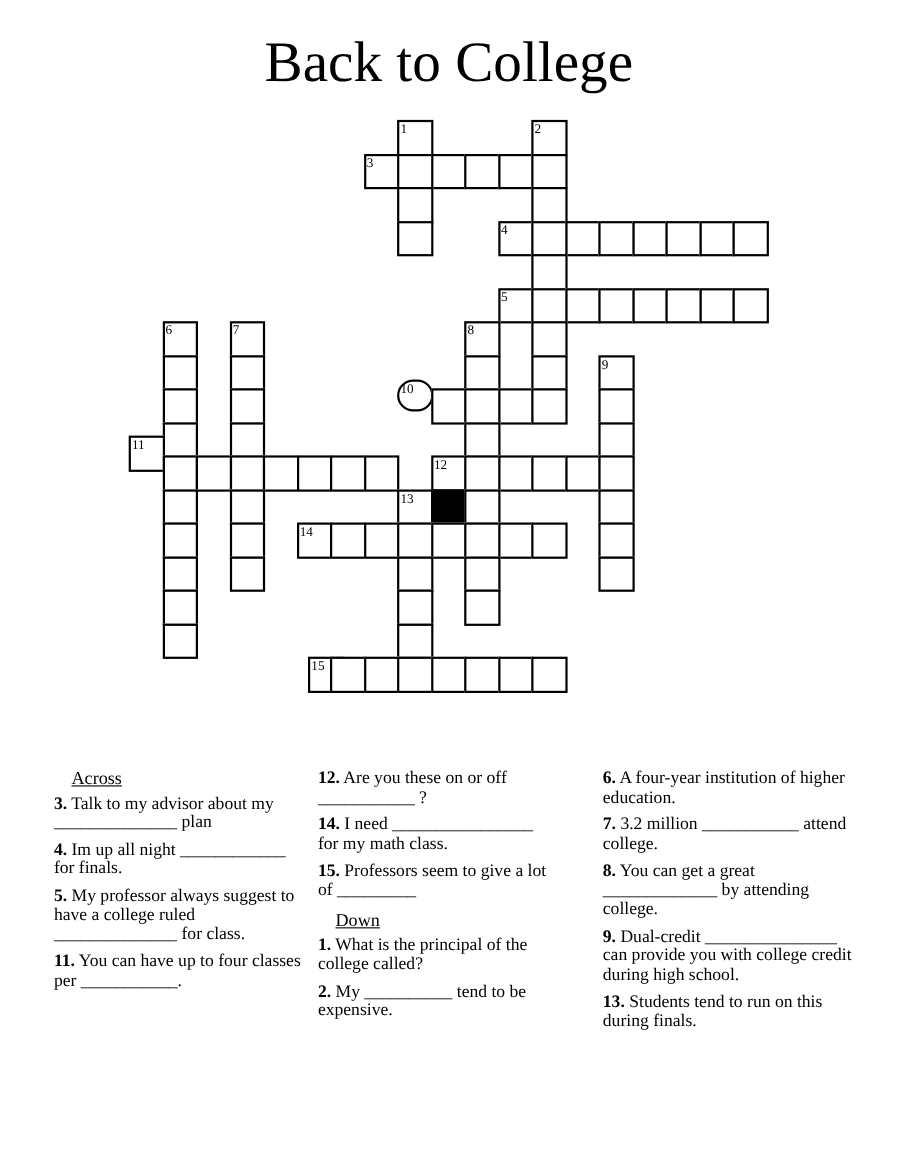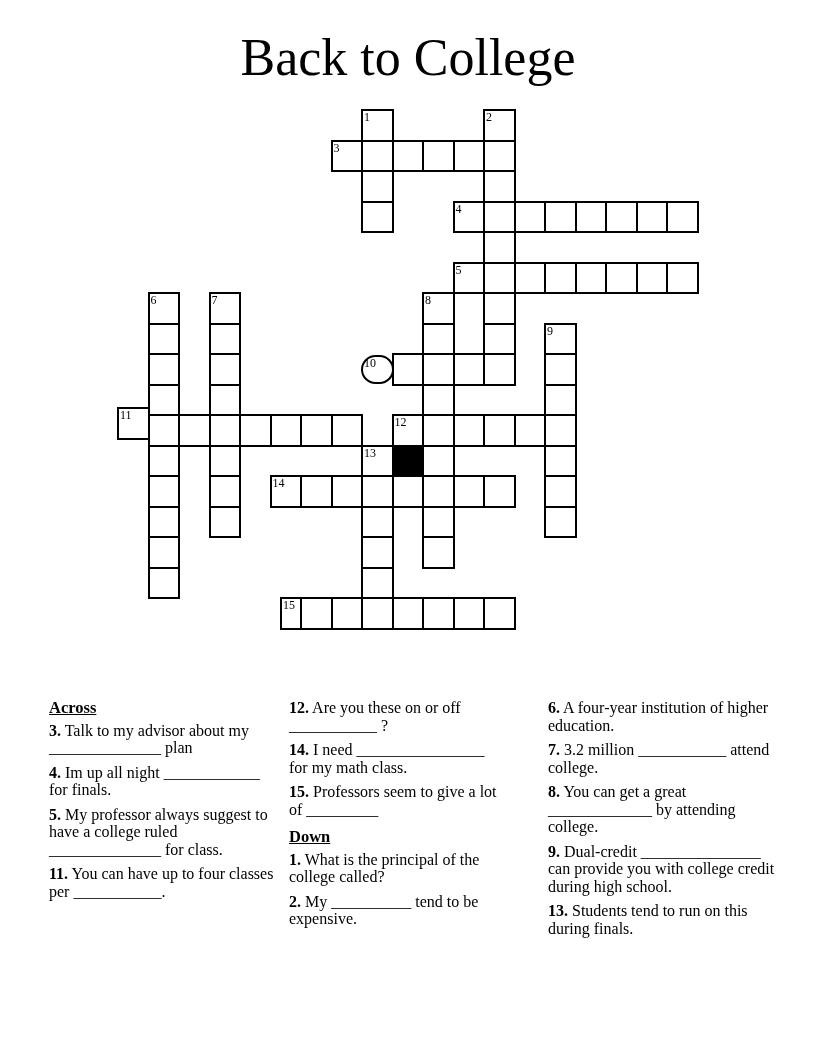--- a/index.html
+++ b/index.html
@@ -21,22 +21,22 @@
   .num {
     position:absolute; top:-1px; left:1px;
     font-size:12px; line-height:14px; font-family:"Liberation Serif", serif;
   }
   .clue-col { position:absolute; top:699px; font-size:16px; line-height:17.5px; }
   .col1 { left:49px;  width:228px; }
   .col2 { left:289px; width:216px; }
   .col3 { left:548px; width:233px; }
   .clue { margin:0 0 7px 0; }
   .clue-header {
-    font-weight:bold; text-decoration:underline;
-    font-size:16.5px; margin:0 0 5px 0;
+    font-weight:normal; text-decoration:underline;
+    font-size:16.5px; margin:0 0 5px 16px;
   }
   .clue-header.down-gap { margin-top:10px; }
   .clue .cnum { font-weight:bold; }
 </style>
 </head>
 <body>
 
 <div class="page">
   <h1 class="title">Back to College</h1>
 
@@ -91,33 +91,33 @@
       <div class="cell" style="left: 483px; top: 292px; width: 32.5px; height: 32.5px; border-color: rgb(0, 0, 0);"></div>
       <div class="cell" style="left: 147.5px; top: 322.5px; width: 32.5px; height: 32.5px; border-color: rgb(0, 0, 0);"></div>
       <div class="cell" style="left: 208.5px; top: 322.5px; width: 32.5px; height: 32.5px; border-color: rgb(0, 0, 0);"></div>
       <div class="cell" style="left: 422px; top: 322.5px; width: 32.5px; height: 32.5px; border-color: rgb(0, 0, 0);"></div>
       <div class="cell" style="left: 483px; top: 322.5px; width: 32.5px; height: 32.5px; border-color: rgb(0, 0, 0);"></div>
       <div class="cell" style="left: 544px; top: 322.5px; width: 32.5px; height: 32.5px; border-color: rgb(0, 0, 0);">
         <span class="num">9</span>
       </div>
       <div class="cell" style="left: 147.5px; top: 353px; width: 32.5px; height: 32.5px; border-color: rgb(0, 0, 0);"></div>
       <div class="cell" style="left: 208.5px; top: 353px; width: 32.5px; height: 32.5px; border-color: rgb(0, 0, 0);"></div>
-      <div class="cell" style="left: 361px; top: 355px; width: 32.5px; height: 29px; border-color: rgb(0, 0, 0); border-radius: 16px;">
+      <div class="cell" style="left: 361px; top: 345px; width: 32.5px; height: 29px; border-color: rgb(0, 0, 0); border-radius: 16px;">
         <span class="num">10</span>
       </div>
       <div class="cell" style="left: 391.5px; top: 353px; width: 32.5px; height: 32.5px; border-color: rgb(0, 0, 0);"></div>
       <div class="cell" style="left: 422px; top: 353px; width: 32.5px; height: 32.5px; border-color: rgb(0, 0, 0);"></div>
       <div class="cell" style="left: 452.5px; top: 353px; width: 32.5px; height: 32.5px; border-color: rgb(0, 0, 0);"></div>
       <div class="cell" style="left: 483px; top: 353px; width: 32.5px; height: 32.5px; border-color: rgb(0, 0, 0);"></div>
       <div class="cell" style="left: 544px; top: 353px; width: 32.5px; height: 32.5px; border-color: rgb(0, 0, 0);"></div>
       <div class="cell" style="left: 147.5px; top: 383.5px; width: 32.5px; height: 32.5px; border-color: rgb(0, 0, 0);"></div>
       <div class="cell" style="left: 208.5px; top: 383.5px; width: 32.5px; height: 32.5px; border-color: rgb(0, 0, 0);"></div>
       <div class="cell" style="left: 422px; top: 383.5px; width: 32.5px; height: 32.5px; border-color: rgb(0, 0, 0);"></div>
       <div class="cell" style="left: 544px; top: 383.5px; width: 32.5px; height: 32.5px; border-color: rgb(0, 0, 0);"></div>
-      <div class="cell" style="left: 117px; top: 407px; width: 32.5px; height: 32.5px; border-color: rgb(0, 0, 0);">
+      <div class="cell" style="left: 117px; top: 396px; width: 32.5px; height: 32.5px; border-color: rgb(0, 0, 0);">
         <span class="num">11</span>
       </div>
       <div class="cell" style="left: 147.5px; top: 414px; width: 32.5px; height: 32.5px; border-color: rgb(0, 0, 0);"></div>
       <div class="cell" style="left: 178px; top: 414px; width: 32.5px; height: 32.5px; border-color: rgb(0, 0, 0);"></div>
       <div class="cell" style="left: 208.5px; top: 414px; width: 32.5px; height: 32.5px; border-color: rgb(0, 0, 0);"></div>
       <div class="cell" style="left: 239px; top: 414px; width: 32.5px; height: 32.5px; border-color: rgb(0, 0, 0);"></div>
       <div class="cell" style="left: 269.5px; top: 414px; width: 32.5px; height: 32.5px; border-color: rgb(0, 0, 0);"></div>
       <div class="cell" style="left: 300px; top: 414px; width: 32.5px; height: 32.5px; border-color: rgb(0, 0, 0);"></div>
       <div class="cell" style="left: 330.5px; top: 414px; width: 32.5px; height: 32.5px; border-color: rgb(0, 0, 0);"></div>
       <div class="cell" style="left: 391.5px; top: 414px; width: 32.5px; height: 32.5px; border-color: rgb(0, 0, 0);">

